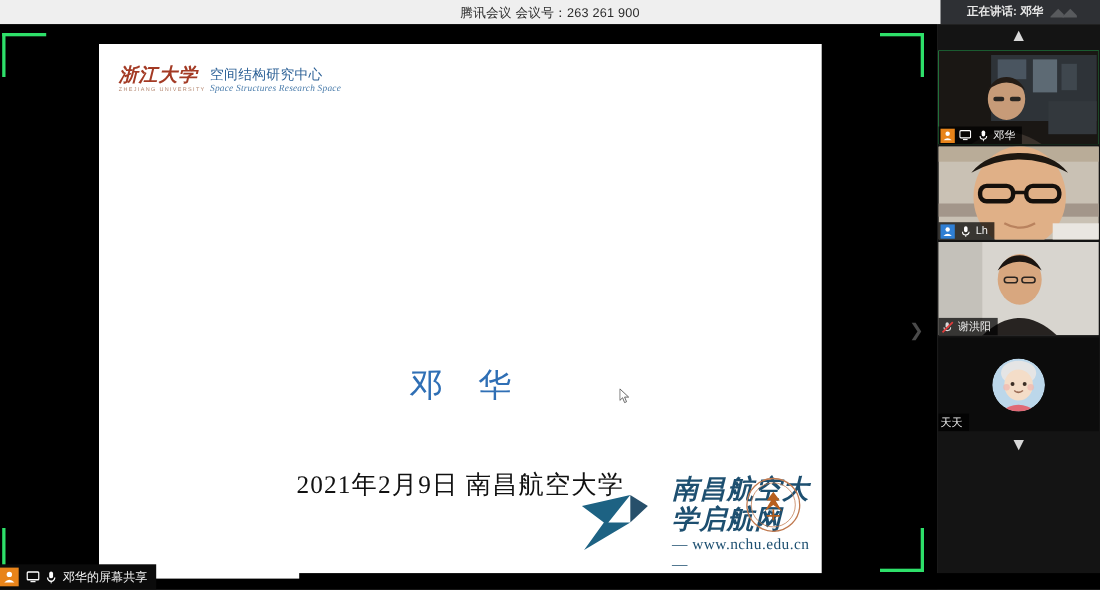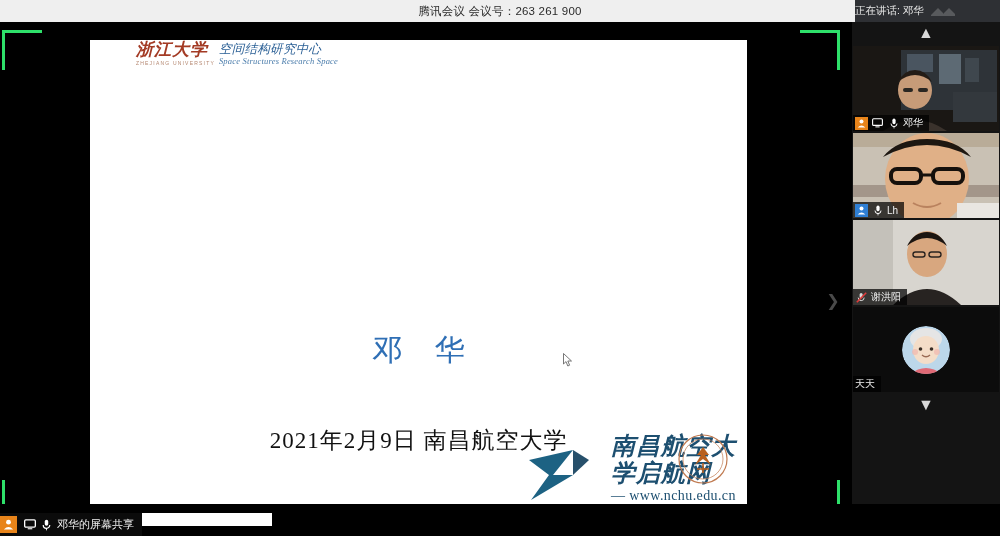--- a/index.html
+++ b/index.html
@@ -12,21 +12,21 @@
   #app { position: relative; width: 1000px; height: 536px; background: #404040; }
 
   
   .topbar {
     position: absolute; left: 0; top: 0; width: 1000px; height: 22px;
     background: #efefef; display: flex; align-items: center; justify-content: center;
   }
   .topbar-title { font-size: 11.5px; color: #2b2b2b; letter-spacing: .2px; }
   .speaker-chip {
     position: absolute; right: 0; top: 0; width: 145px; height: 22px;
-    background: #2e3034; display: flex; align-items: center; gap: 6px; padding-left: 0;
+    background: #2e3034; display: flex; align-items: center; gap: 6px; padding-left: 24px; font-weight: bold;
   }
   .speaker-text { font-size: 10.5px; color: #e8e8e8; white-space: nowrap; }
   .sound-icon { display: flex; align-items: center; opacity: .45; }
 
   
   .stage { position: absolute; left: 0; top: 22px; width: 852px; height: 514px; background: #000; }
   .corner { position: absolute; width: 40px; height: 40px; }
   .corner i { position: absolute; background: #2ee06a; }
   .corner.tl { left: 2px; top: 8px; }
   .corner.tl i:nth-child(1){ left:0; top:0; width:40px; height:3px; }
@@ -44,30 +44,30 @@
   .collapse-arrow {
     position: absolute; left: 826px; top: 268px; width: 14px; height: 22px;
     color: #4a4a4a; font-size: 16px; line-height: 22px; text-align: center; cursor: pointer;
   }
 
   
   .slide {
     position: absolute; left: 90px; top: 18px; width: 657px; height: 483px;
     background: #ffffff; overflow: hidden;
   }
-  .slide-logo { position: absolute; left: 18px; top: 1px; display: flex; align-items: flex-start; margin-left: 28px; }
+  .slide-logo { position: absolute; left: 18px; top: 20px; display: flex; align-items: flex-start; }
   .zju-mark { display: flex; flex-direction: column; margin-right: 4px; }
   .zju-cn {
     font-family: "Liberation Serif", "DejaVu Serif", serif;
     font-size: 17px; font-weight: bold; font-style: italic; color: #a33a24;
     letter-spacing: 1px; line-height: 18px;
   }
   .zju-en { font-size: 5px; color: #b4866f; letter-spacing: 1.2px; line-height: 8px; }
   .ssrc { display: flex; flex-direction: column; padding-top: 1px; }
-  .ssrc-cn { font-size: 12.5px; color: #2a5f95; line-height: 14px; letter-spacing: .3px; font-style: italic; }
+  .ssrc-cn { font-size: 12.5px; color: #2a5f95; line-height: 14px; letter-spacing: .3px; }
   .ssrc-en {
     font-family: "Liberation Serif", "DejaVu Serif", serif;
     font-size: 8.5px; font-style: italic; color: #4a7cab; line-height: 11px; letter-spacing: .2px;
   }
 
   .slide-title {
     position: absolute; left: 0; top: 190px; width: 657px; text-align: center;
     font-size: 33px; color: #121212; letter-spacing: 1px;
   }
   .slide-author {
@@ -113,21 +113,21 @@
   .badge.person-blue { background: #2f7fd4; }
   .avatar-circle {
     position: absolute; left: 50%; top: 50%; transform: translate(-50%,-50%);
     width: 48px; height: 48px; border-radius: 50%; overflow: hidden;
   }
 
   
   .cam { position: absolute; inset: 0; }
 
   
-  .taskbar { position: absolute; left: 0; bottom: 0; width: 1000px; height: 32px; background: #000; text-align: right; }
+  .taskbar { position: absolute; left: 0; bottom: 0; width: 1000px; height: 15px; background: #000; text-align: right; }
   .share-pill {
     position: absolute; left: 0; bottom: 0; height: 23px; display: flex; align-items: center;
     background: #0b0b0b; padding-right: 8px; gap: 4px;
   }
   .share-text { font-size: 11px; color: #f2f2f2; white-space: nowrap; }
   .taskbar-strip { position: absolute; left: 132px; bottom: 10px; width: 140px; height: 13px; background: #fff; }
 </style>
 </head>
 <body>
 

